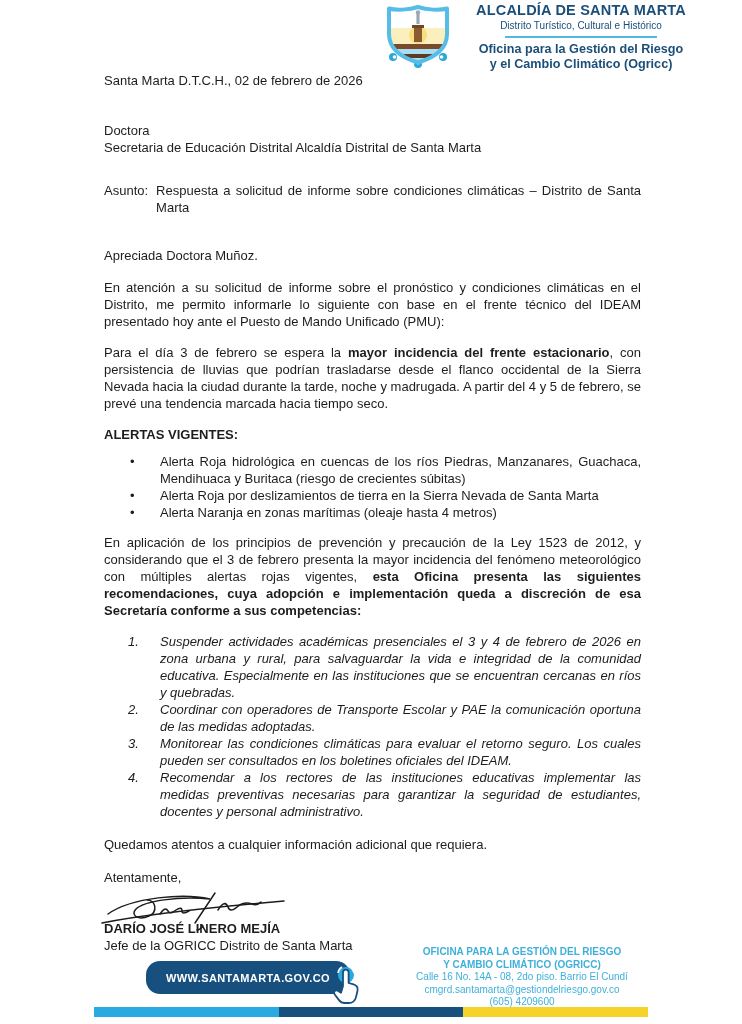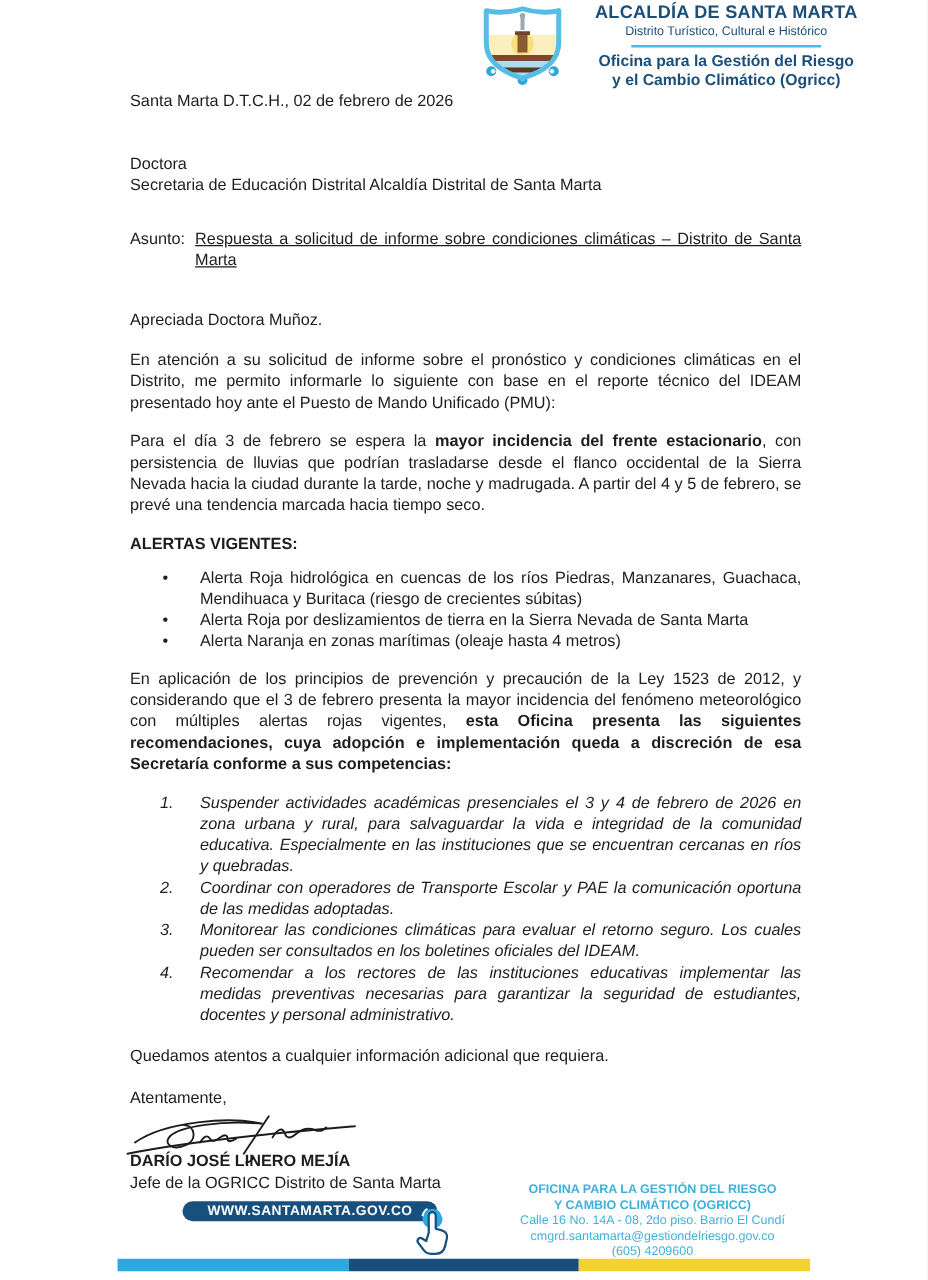--- a/index.html
+++ b/index.html
@@ -17,38 +17,38 @@
   .org-sub{font-size:10px;line-height:13px;color:#1b4f7a;}
   .header-divider{width:152px;border:none;border-top:2px solid #4fb8e3;margin:4px auto 4px;}
   .office-line{font-size:12.6px;font-weight:bold;line-height:15px;color:#1b4f7a;}
   
   .body{position:absolute;left:104px;top:72px;width:537px;font-size:13px;line-height:17px;}
   .date{margin:0 0 33px 0;}
   .recipient{margin:0 0 26px 0;}
   .recipient .name{font-weight:bold;}
   .subject{display:flex;gap:8px;margin:0 0 31px 0;}
   .subject .label{font-weight:normal;flex:none;}
-  .subject .text{text-align:justify;text-align-last:left;text-decoration:underline;}
+  .subject .text{text-align:justify;text-align-last:left;}
   .greeting{margin:0 0 15px 0;}
   p.par{margin:0 0 14px 0;text-align:justify;text-align-last:left;}
   .alerts-head{font-weight:bold;margin:0 0 10px 0;}
   ul.alerts{list-style:none;margin:0 0 13px 0;padding:0;}
   ul.alerts li{position:relative;padding-left:56px;text-align:justify;text-align-last:left;}
   ul.alerts li::before{content:"•";position:absolute;left:26px;top:0;}
   ol.recs{list-style:none;margin:0 0 16px 0;padding:0;counter-reset:rec;}
   ol.recs li{position:relative;padding-left:56px;text-align:justify;text-align-last:left;counter-increment:rec;font-style:italic;}
   ol.recs li::before{content:counter(rec) ".";position:absolute;left:24px;top:0;}
   .closing{margin:0 0 16px 0;}
   .valediction{margin:0;}
   .sig-wrap{height:38px;margin:2px 0 -6px -6px;}
   .signer-name{font-weight:bold;}
   b{font-weight:bold;}
   
   .site-button{
-    position:absolute;left:146px;top:961px;width:204px;height:16px;border-radius:14px;
+    position:absolute;left:146px;top:961px;width:204px;height:33px;border-radius:14px;
     background:#17507e;color:#ffffff;font-size:11px;font-weight:bold;letter-spacing:.4px;
     display:flex;align-items:center;justify-content:center;border:none;cursor:pointer;
     font-family:"Liberation Sans",sans-serif;
   }
   .hand-icon{position:absolute;left:329px;top:963px;}
   .footer-info{position:absolute;left:383px;top:946px;width:278px;text-align:center;color:#3fb0da;font-size:10px;line-height:12.5px;}
   .footer-info .bold{font-weight:bold;}
   .bottom-bar{position:absolute;left:94px;top:1007px;width:554px;height:10px;display:flex;}
   .bottom-bar .seg{flex:1;height:100%;}
   .seg-cyan{background:#29abe2;}
@@ -112,21 +112,21 @@
       <div>Secretaria de Educación Distrital Alcaldía Distrital de Santa Marta</div>
     </div>
 
     <div class="subject">
       <span class="label">Asunto:</span>
       <span class="text">Respuesta a solicitud de informe sobre condiciones climáticas – Distrito de Santa Marta</span>
     </div>
 
     <div class="greeting">Apreciada Doctora Muñoz.</div>
 
-    <p class="par">En atención a su solicitud de informe sobre el pronóstico y condiciones climáticas en el Distrito, me permito informarle lo siguiente con base en el reporte técnico del IDEAM presentado hoy ante el Puesto de Mando Unificado (PMU):</p>
+    <p class="par">En atención a su solicitud de informe sobre el pronóstico y condiciones climáticas en el Distrito, me permito informarle lo siguiente con base en el frente técnico del IDEAM presentado hoy ante el Puesto de Mando Unificado (PMU):</p>
 
     <p class="par"><span>Para el día 3 de febrero se espera la </span><b>mayor incidencia del frente estacionario</b><span>, con persistencia de lluvias que podrían trasladarse desde el flanco occidental de la Sierra Nevada hacia la ciudad durante la tarde, noche y madrugada. A partir del 4 y 5 de febrero, se prevé una tendencia marcada hacia tiempo seco.</span></p>
 
     <div class="alerts-head">ALERTAS VIGENTES:</div>
 
     <ul class="alerts">
       <li>Alerta Roja hidrológica en cuencas de los ríos Piedras, Manzanares, Guachaca, Mendihuaca y Buritaca (riesgo de crecientes súbitas)</li>
       <li>Alerta Roja por deslizamientos de tierra en la Sierra Nevada de Santa Marta</li>
       <li>Alerta Naranja en zonas marítimas (oleaje hasta 4 metros)</li>
     </ul>

